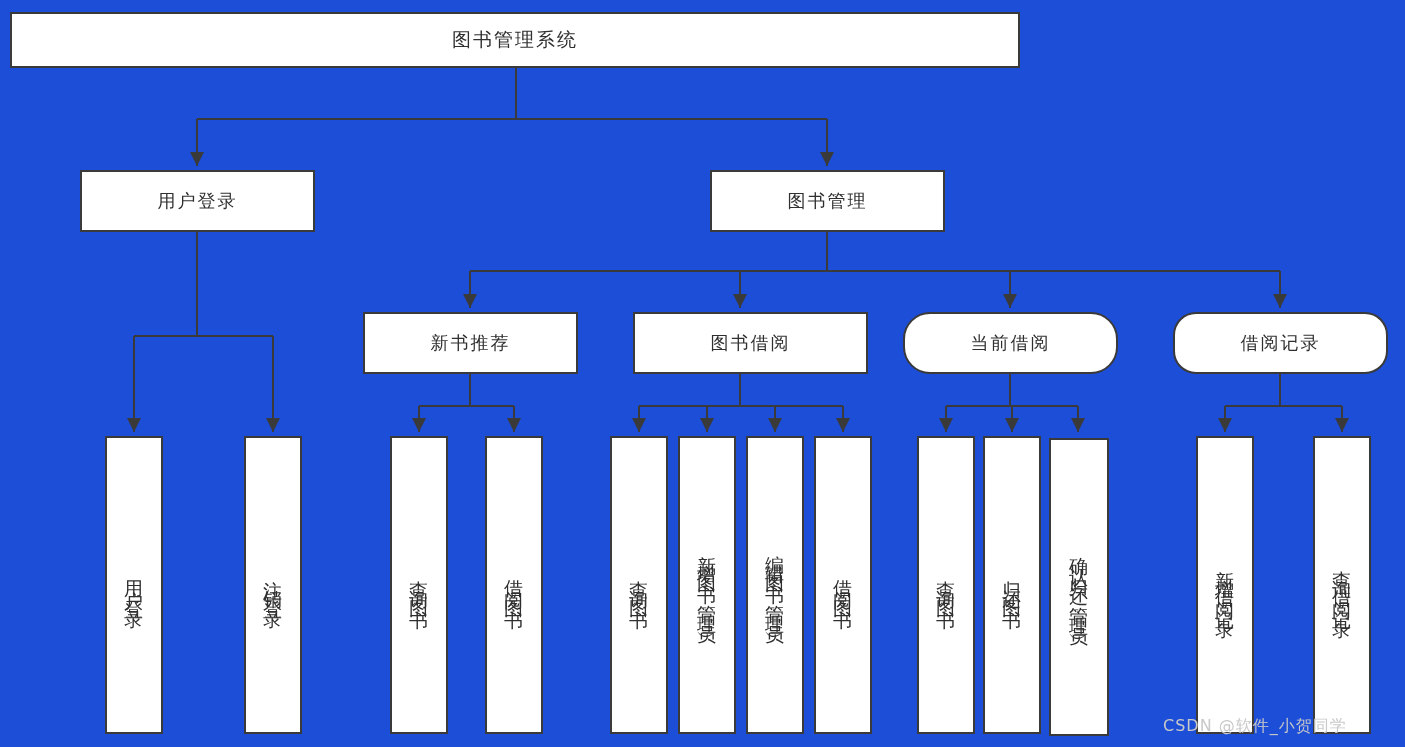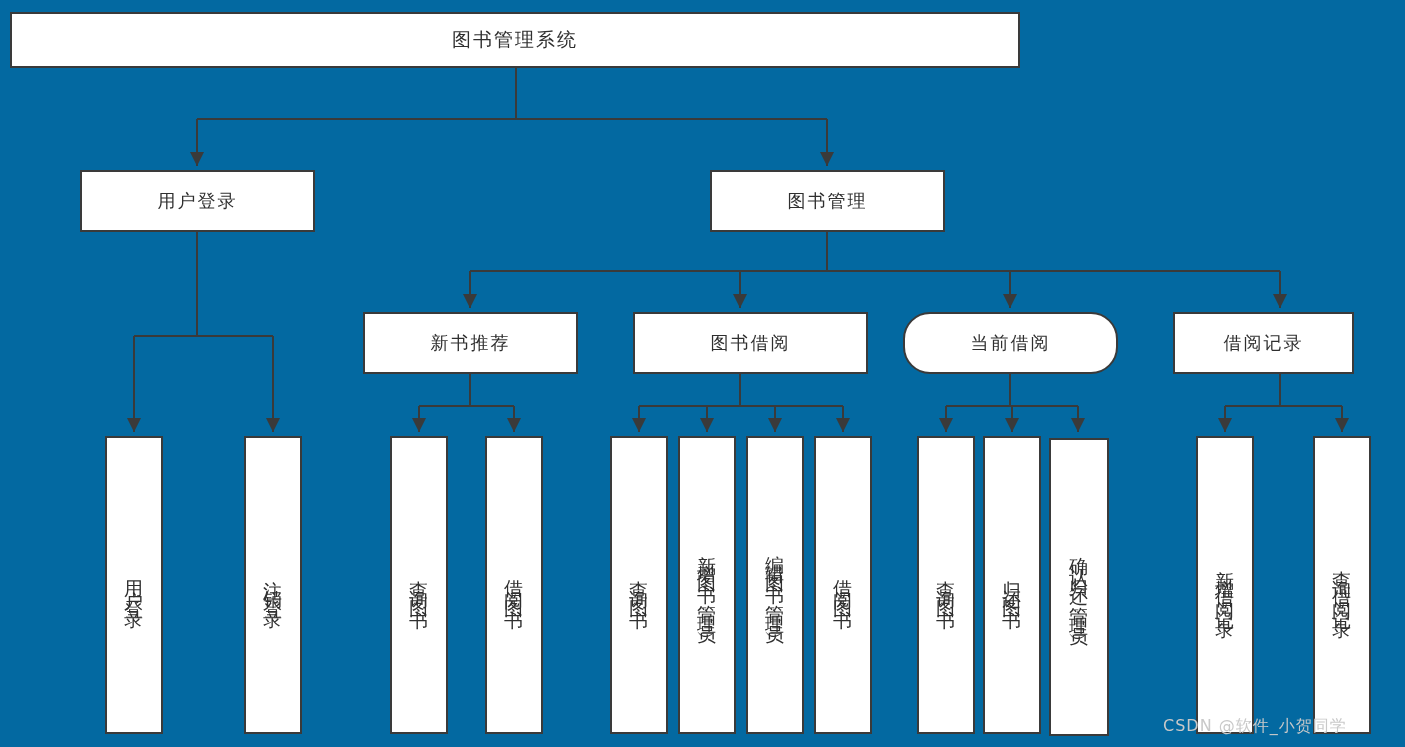--- a/index.html
+++ b/index.html
@@ -3,21 +3,21 @@
 <meta charset="utf-8">
 <style>
   * { margin: 0; padding: 0; box-sizing: border-box; }
   html, body { background: #ffffff; }
   body { font-family: "DejaVu Sans", "Liberation Sans", sans-serif; }
 
   .stage {
     position: relative;
     width: 1405px;
     height: 747px;
-    background: #0369a1;
+    background: #1d4ed8;
     overflow: hidden;
     padding-left: 16px;
   }
 
   .wires {
     position: absolute;
     left: 0; top: 0;
     width: 1405px; height: 747px;
     pointer-events: none;
   }
@@ -130,21 +130,21 @@
 
   <div class="box h" style="left:363px; top:312px; width:215px; height:62px;">
     <span>新书推荐</span>
   </div>
   <div class="box h" style="left:633px; top:312px; width:235px; height:62px;">
     <span>图书借阅</span>
   </div>
   <div class="box h" style="left:903px; top:312px; width:215px; height:62px;border-radius:27px;">
     <span>当前借阅</span>
   </div>
-  <div class="box h" style="left:1173px; top:312px; width:181px; height:62px;">
+  <div class="box h" style="left:1173px; top:312px; width:215px; height:62px;border-radius:23px;">
     <span>借阅记录</span>
   </div>
 
   <div class="box v" style="left:105px; top:436px; width:58px; height:298px;">
     <span>用户登录</span>
   </div>
   <div class="box v" style="left:244px; top:436px; width:58px; height:298px;">
     <span>注销登录</span>
   </div>
 

